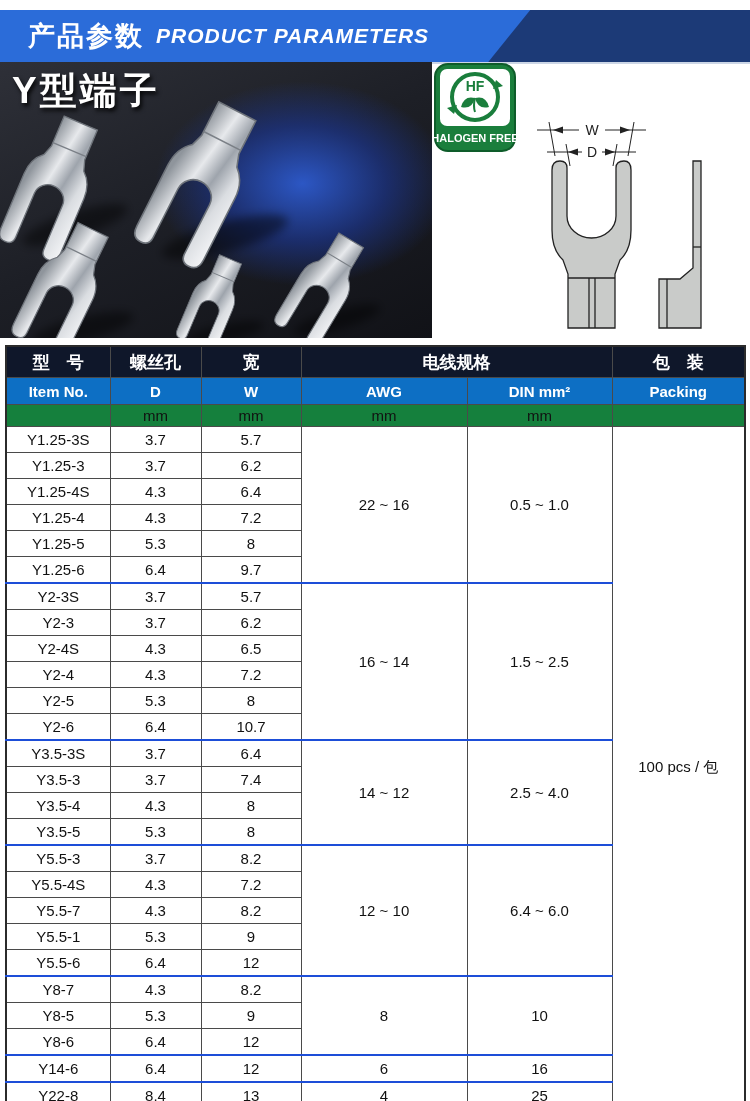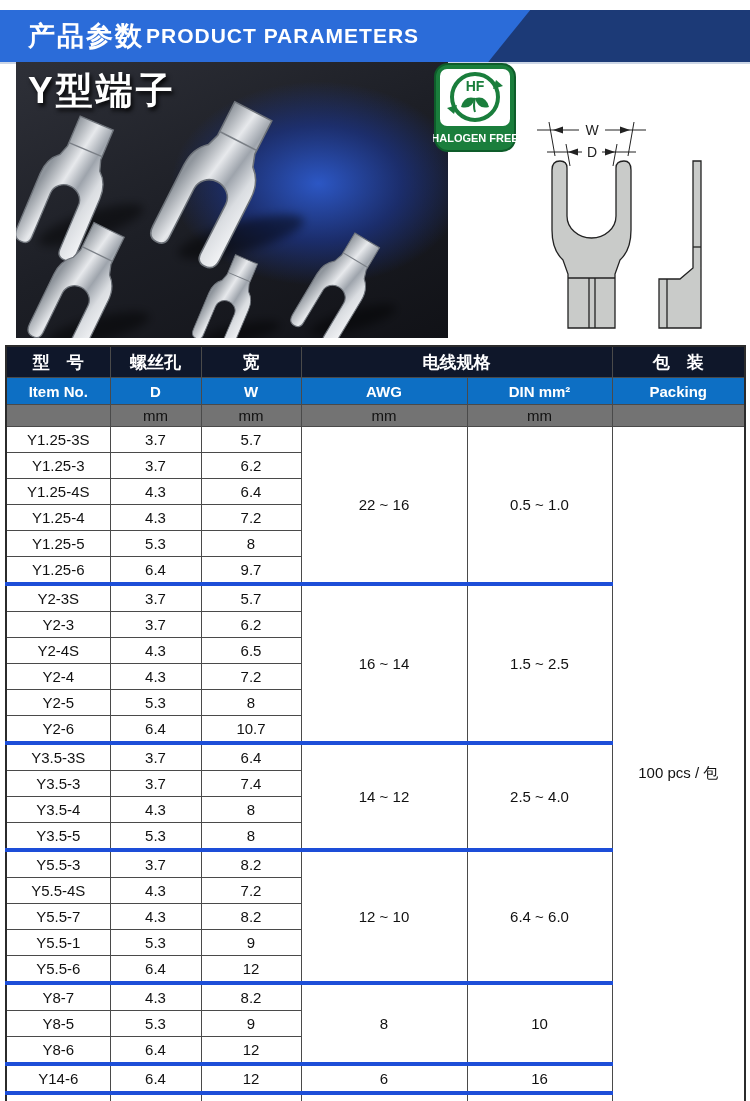--- a/index.html
+++ b/index.html
@@ -6,46 +6,46 @@
   .page{position:relative;width:750px;height:1101px;background:#fff;overflow:hidden;
         font-family:"Liberation Sans","DejaVu Sans",sans-serif;}
 
   
   .banner{position:absolute;left:0;top:10px;width:750px;height:52px;background:#2b6cd9;
           box-shadow:0 2px 0 #ccd6e6;}
   .banner .corner{position:absolute;inset:0;background:#1c3a77;
           clip-path:polygon(70.7% 0,100% 0,100% 100%,65.1% 100%);}
   .banner .txt{position:absolute;left:28px;top:0;height:52px;display:flex;align-items:center;z-index:2;}
   .banner .zh{color:#fff;font-size:27px;font-weight:bold;letter-spacing:2px;}
-  .banner .en{color:#fff;font-size:21px;font-weight:bold;margin-left:2px;letter-spacing:1px;}
+  .banner .en{color:#fff;font-size:21px;font-weight:bold;font-style:italic;margin-left:12px;letter-spacing:1px;}
 
   
-  .photo{position:absolute;left:16px;top:62px;width:432px;height:276px;overflow:hidden;
+  .photo{position:absolute;left:0;top:62px;width:432px;height:276px;overflow:hidden;
     background:
       radial-gradient(46% 50% at 70% 44%, rgba(45,90,205,0.95) 0%, rgba(28,52,135,0.72) 42%, rgba(14,18,38,0) 74%),
       linear-gradient(155deg,#2e3038 0%,#1d1f26 48%,#111217 100%);}
   .photo .caption{position:absolute;left:12px;top:4px;color:#fff;font-size:37px;font-weight:bold;
       letter-spacing:3px;text-shadow:2px 3px 4px rgba(0,0,0,0.9);z-index:3;}
   .term{position:absolute;z-index:2;}
   .term-shadow{position:absolute;background:rgba(0,0,0,0.45);border-radius:50%;filter:blur(5px);z-index:1;}
 
   
   .badge{position:absolute;left:433px;top:62px;}
   .diagram{position:absolute;left:527px;top:110px;}
 
   
   table.spec{position:absolute;left:5px;top:345px;width:739px;border-collapse:collapse;
              table-layout:fixed;border:2px solid #2b2b2b;}
   table.spec th,table.spec td{border:1px solid #4a4a4a;text-align:center;padding:0;
              overflow:hidden;white-space:pre;}
   tr.h1 th{background:#0f172a;color:#fff;height:30px;font-size:17px;font-weight:bold;}
   tr.h2 th{background:#0d6fc4;color:#fff;height:26px;font-size:15px;font-weight:bold;margin-top:16px;}
-  tr.units td{background:#737373;height:21px;font-size:15px;color:#111;}
+  tr.units td{background:#15803d;height:21px;font-size:15px;color:#111;}
   tbody td{height:25px;font-size:15px;color:#111;background:#fff;vertical-align:middle;}
-  tbody tr.group-start td{border-top:4px solid #1d4ed8;}
+  tbody tr.group-start td{border-top:2px solid #1d4ed8;}
 </style>
 </head>
 <body>
 
 <div class="page">
 
   <div class="banner">
     <div class="corner"></div>
     <div class="txt">
       <span class="zh">产品参数</span>

